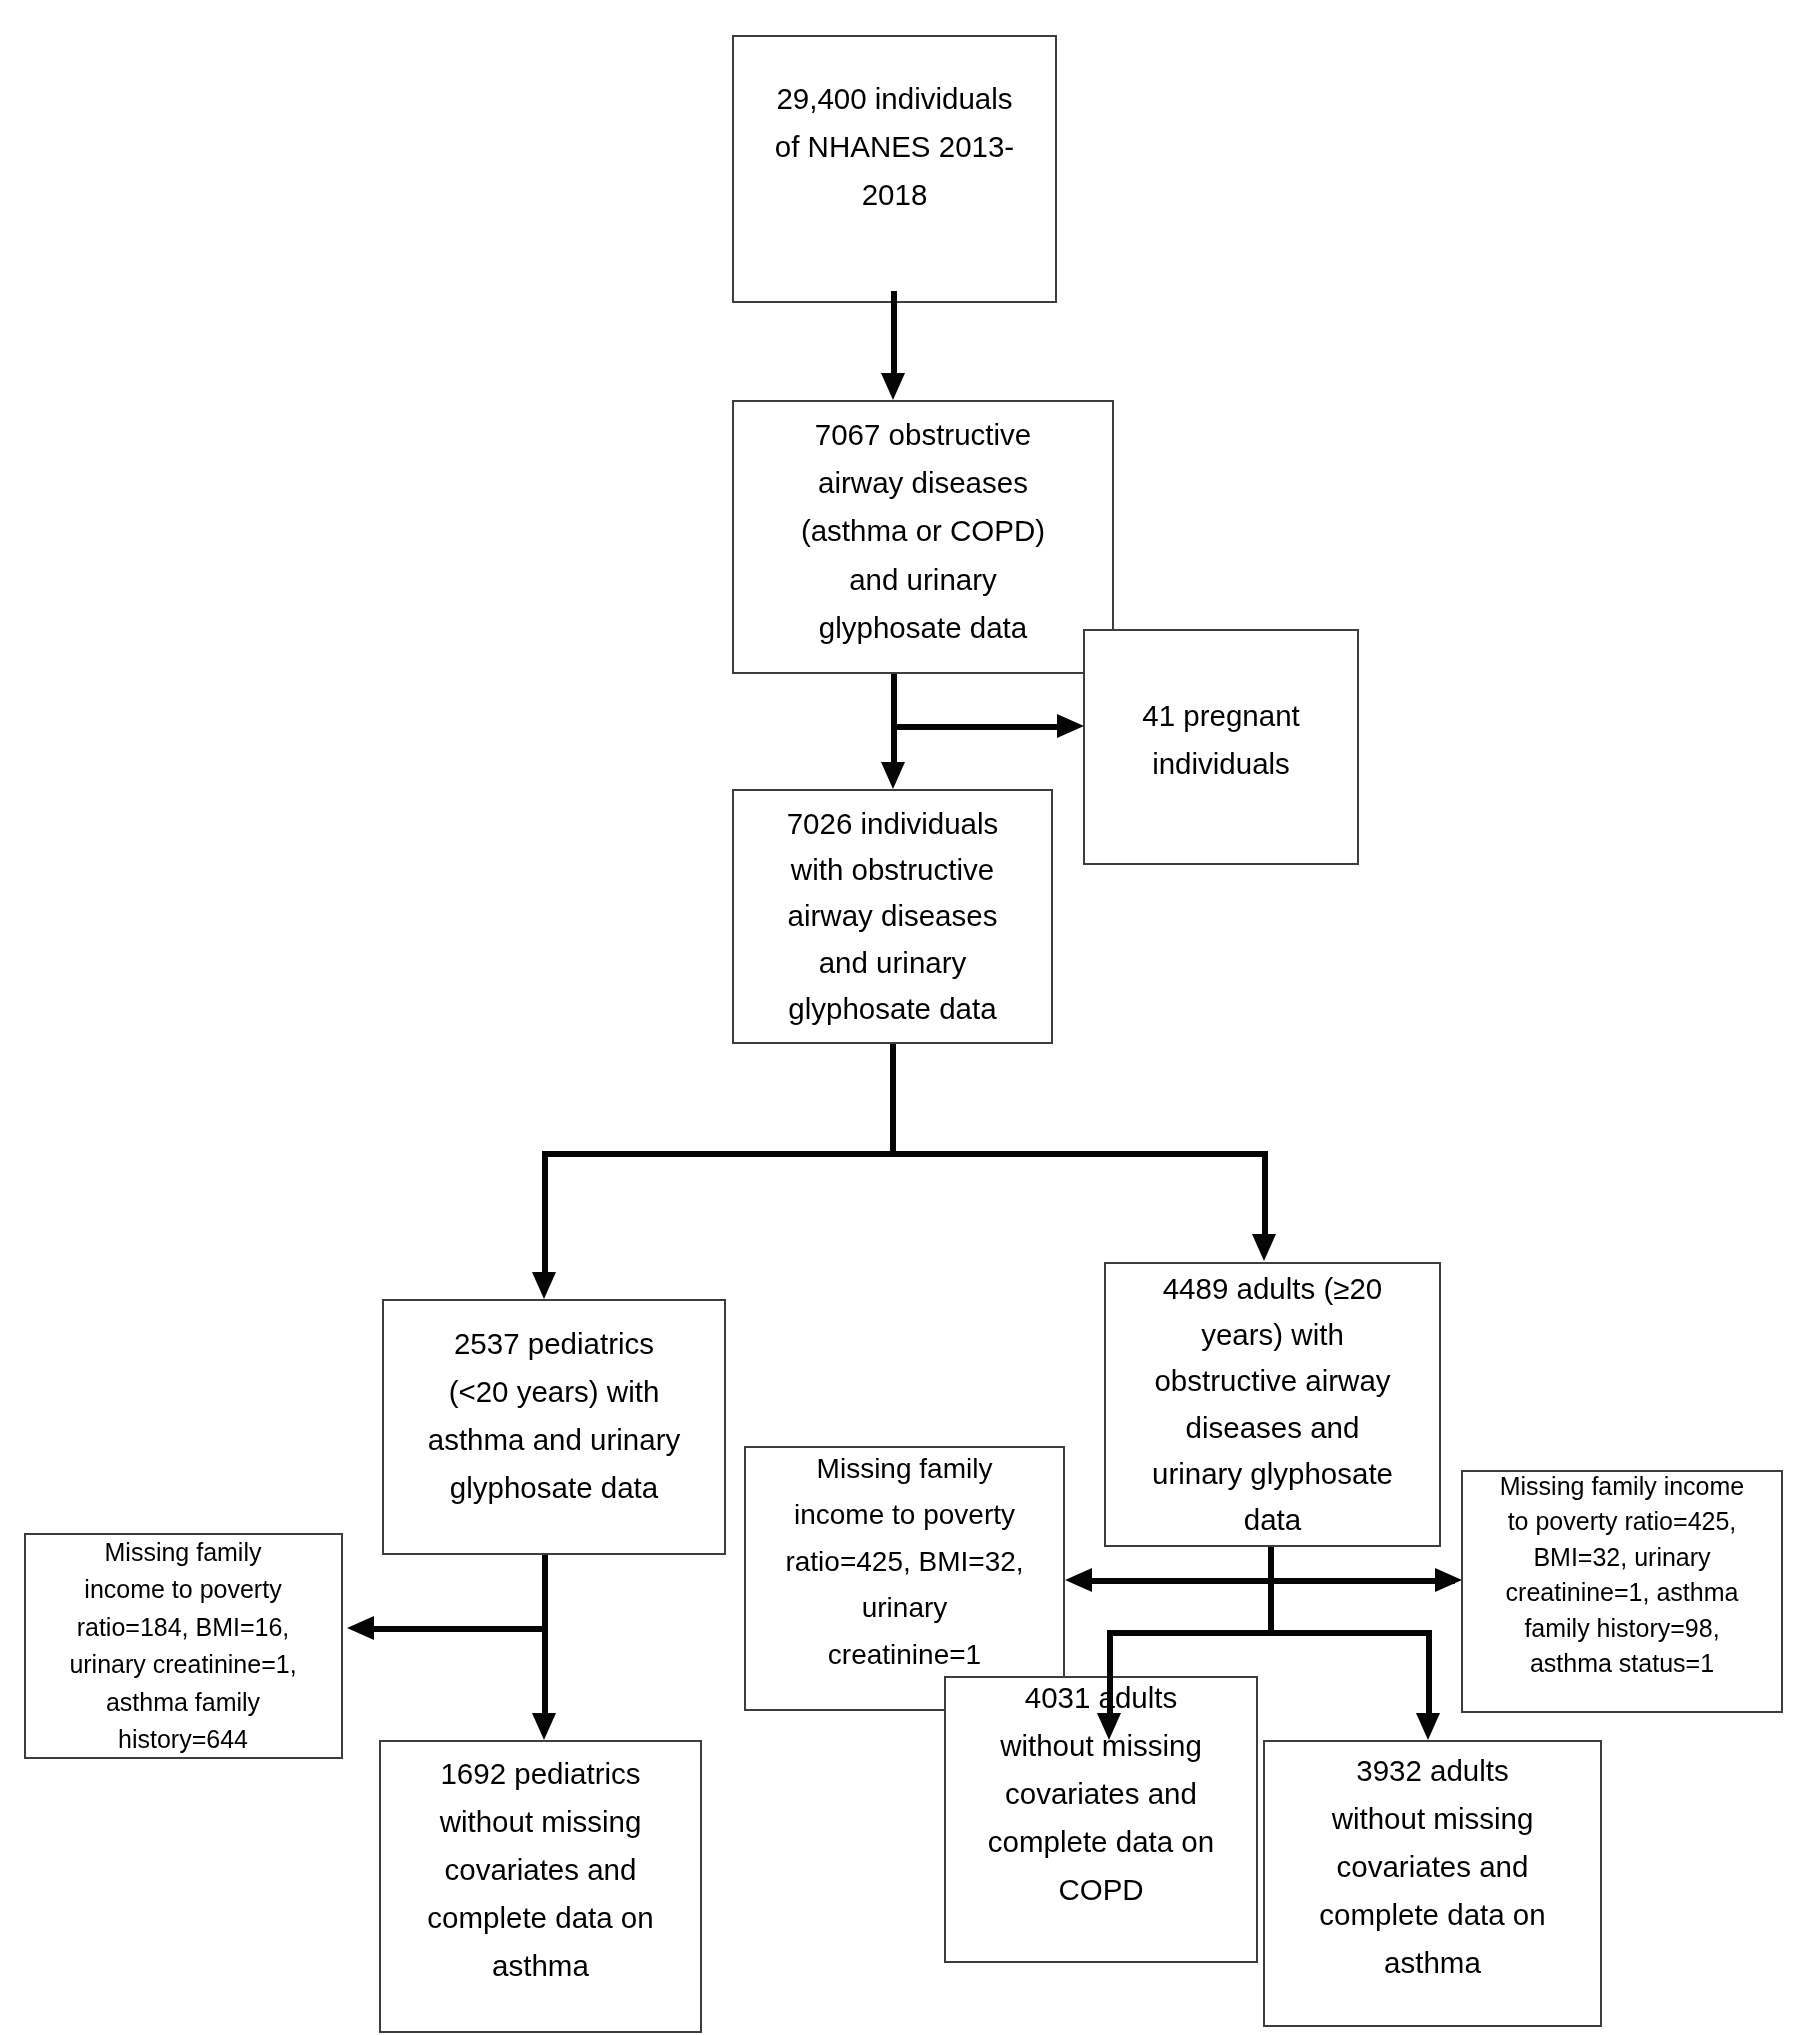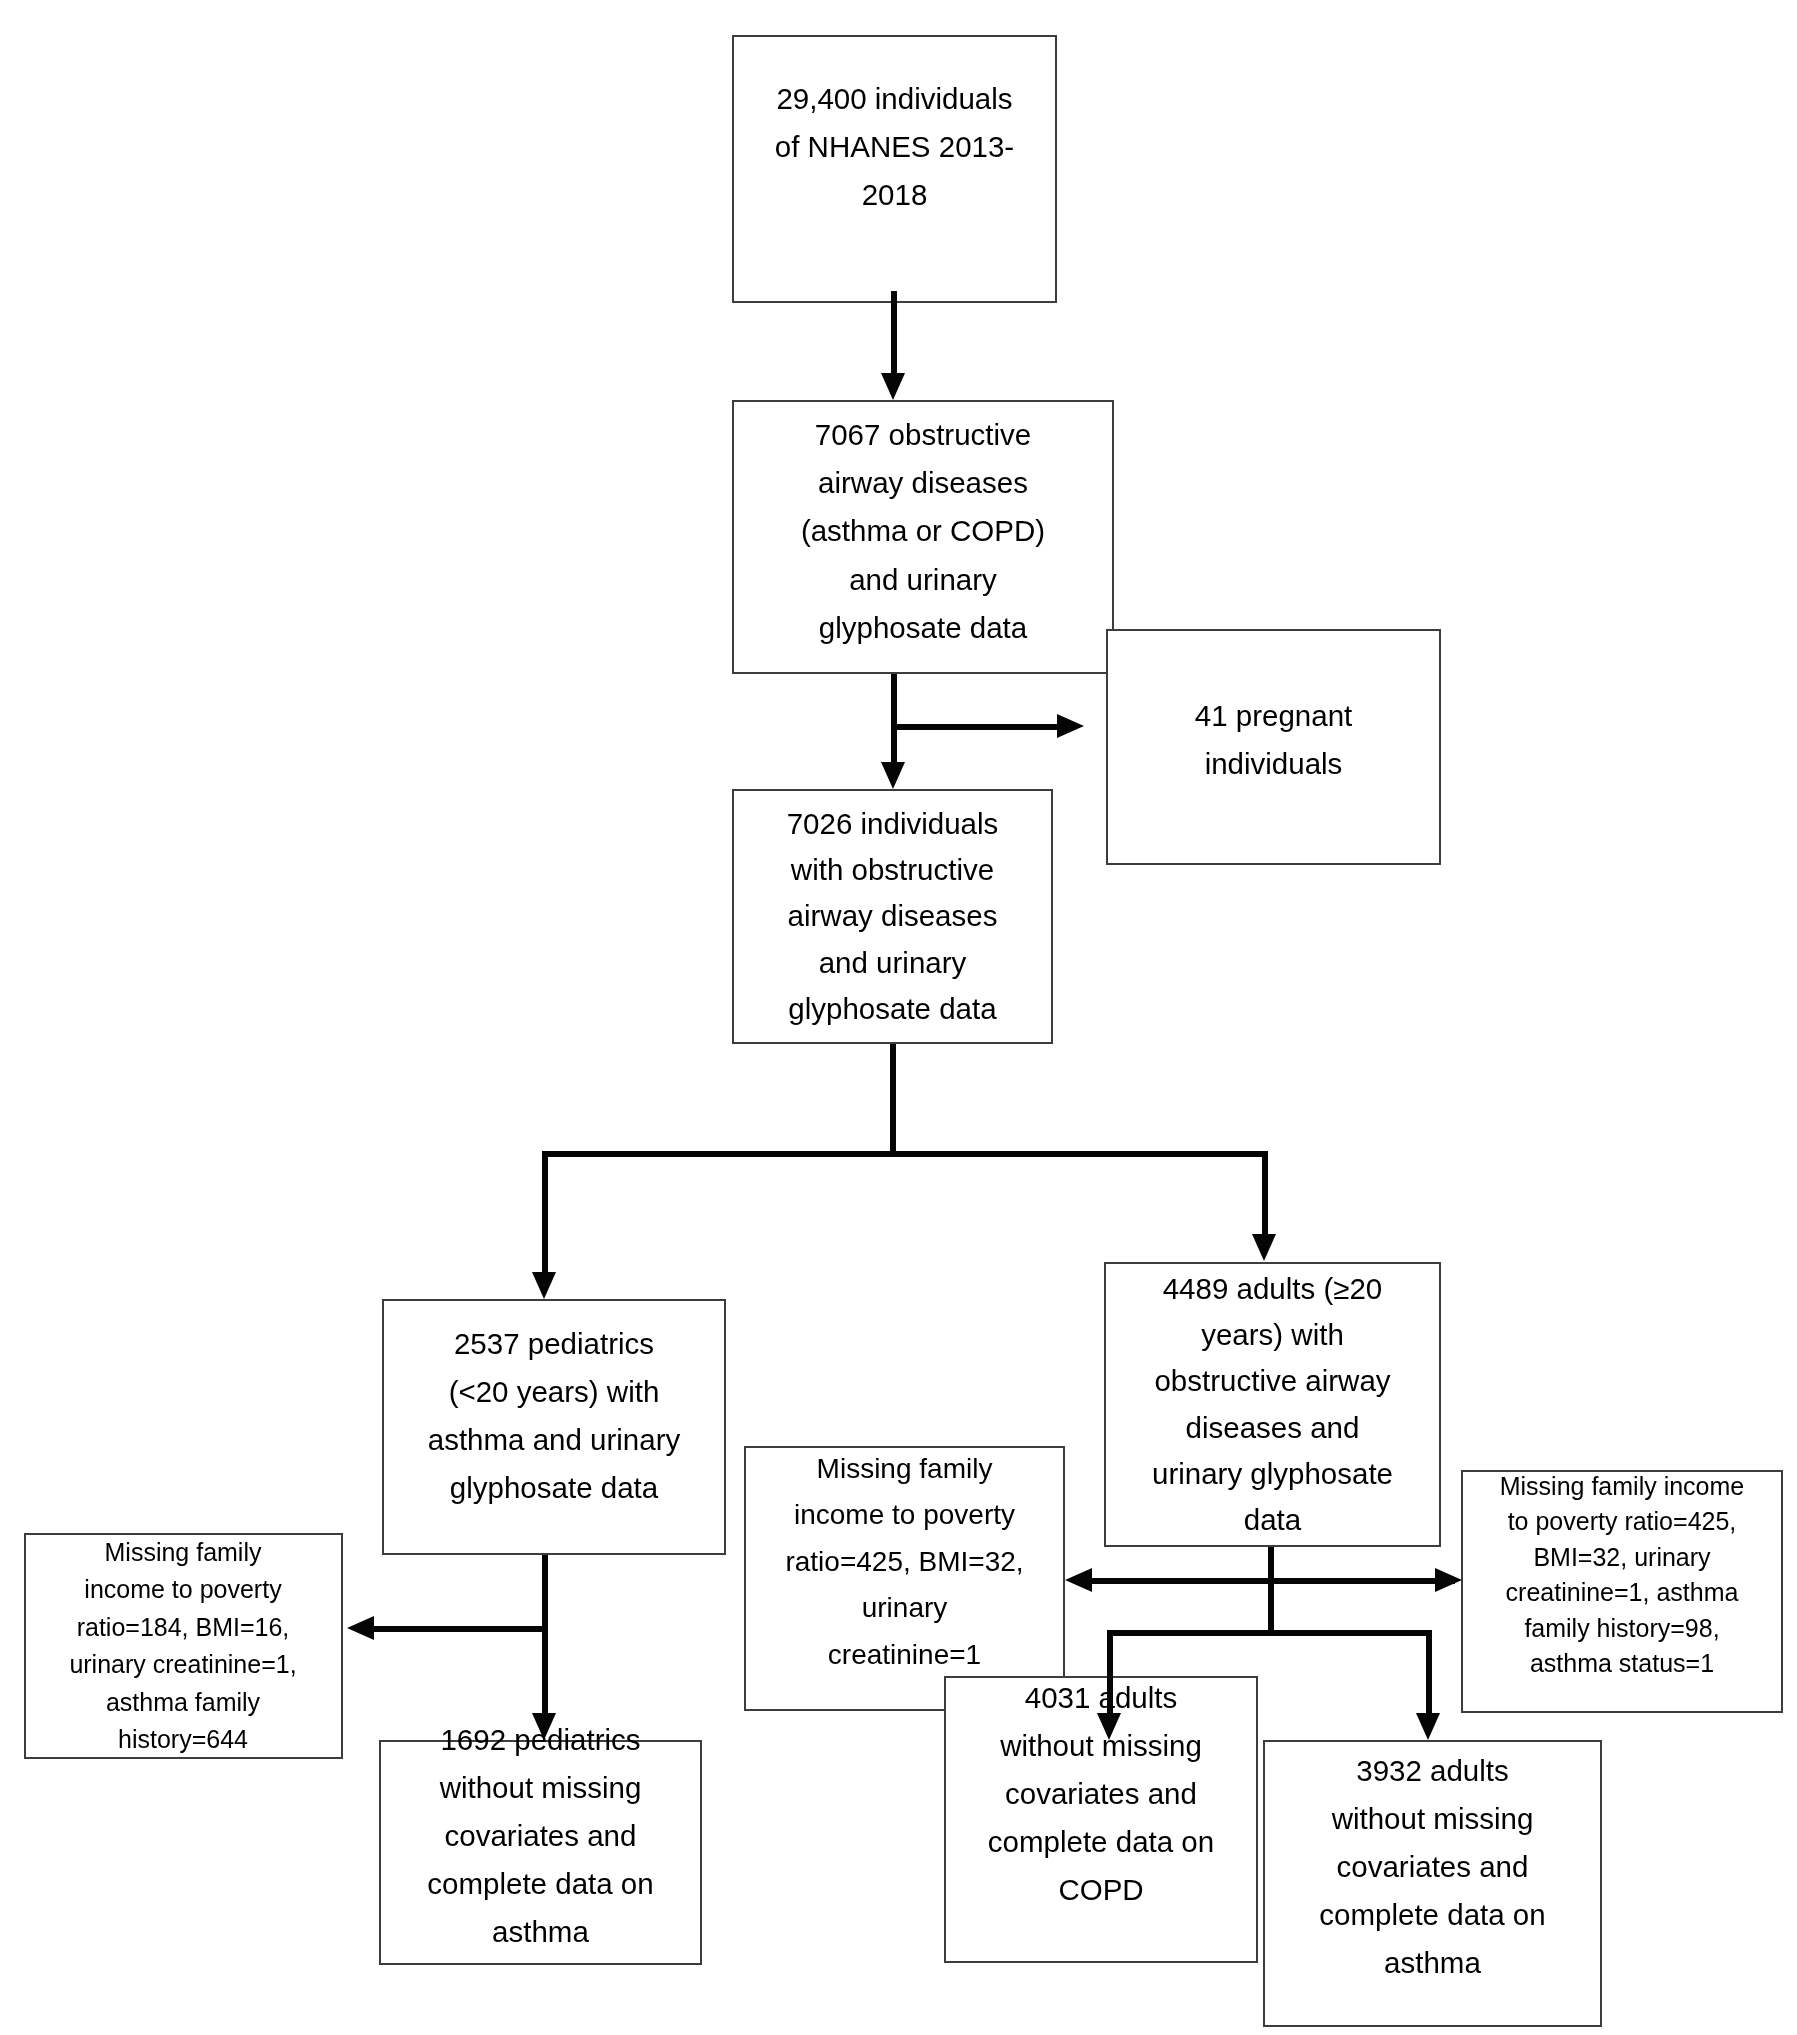--- a/index.html
+++ b/index.html
@@ -44,21 +44,21 @@
   <div class="node fs-main" style="left:732px;top:35px;width:325px;height:268px;padding-bottom:44px;">29,400 individuals
 of NHANES 2013-
 2018</div>
 
   <div class="node fs-main" style="left:732px;top:400px;width:382px;height:274px;padding-bottom:11px;">7067 obstructive
 airway diseases
 (asthma or COPD)
 and urinary
 glyphosate data</div>
 
-  <div class="node fs-main" style="left:1106px;top:629px;width:335px;height:236px;padding-bottom:14px;">41 pregnant
+  <div class="node fs-main" style="left:1083px;top:629px;width:276px;height:236px;padding-bottom:14px;">41 pregnant
 individuals</div>
 
   <div class="node fs-main" style="left:732px;top:789px;width:321px;height:255px;line-height:1.57;">7026 individuals
 with obstructive
 airway diseases
 and urinary
 glyphosate data</div>
 
   <div class="node fs-main" style="left:382px;top:1299px;width:344px;height:256px;padding-bottom:22px;">2537 pediatrics
 (&lt;20 years) with
@@ -85,21 +85,21 @@
 urinary
 creatinine=1</div>
 
   <div class="node fs-small" style="left:1461px;top:1470px;width:322px;height:243px;line-height:1.42;padding-bottom:33px;">Missing family income
 to poverty ratio=425,
 BMI=32, urinary
 creatinine=1, asthma
 family history=98,
 asthma status=1</div>
 
-  <div class="node fs-main" style="left:379px;top:1740px;width:323px;height:225px;padding-bottom:33px;">1692 pediatrics
+  <div class="node fs-main" style="left:379px;top:1740px;width:323px;height:293px;padding-bottom:33px;">1692 pediatrics
 without missing
 covariates and
 complete data on
 asthma</div>
 
   <div class="node fs-main" style="left:944px;top:1676px;width:314px;height:287px;padding-bottom:51px;">4031 adults
 without missing
 covariates and
 complete data on
 COPD</div>

